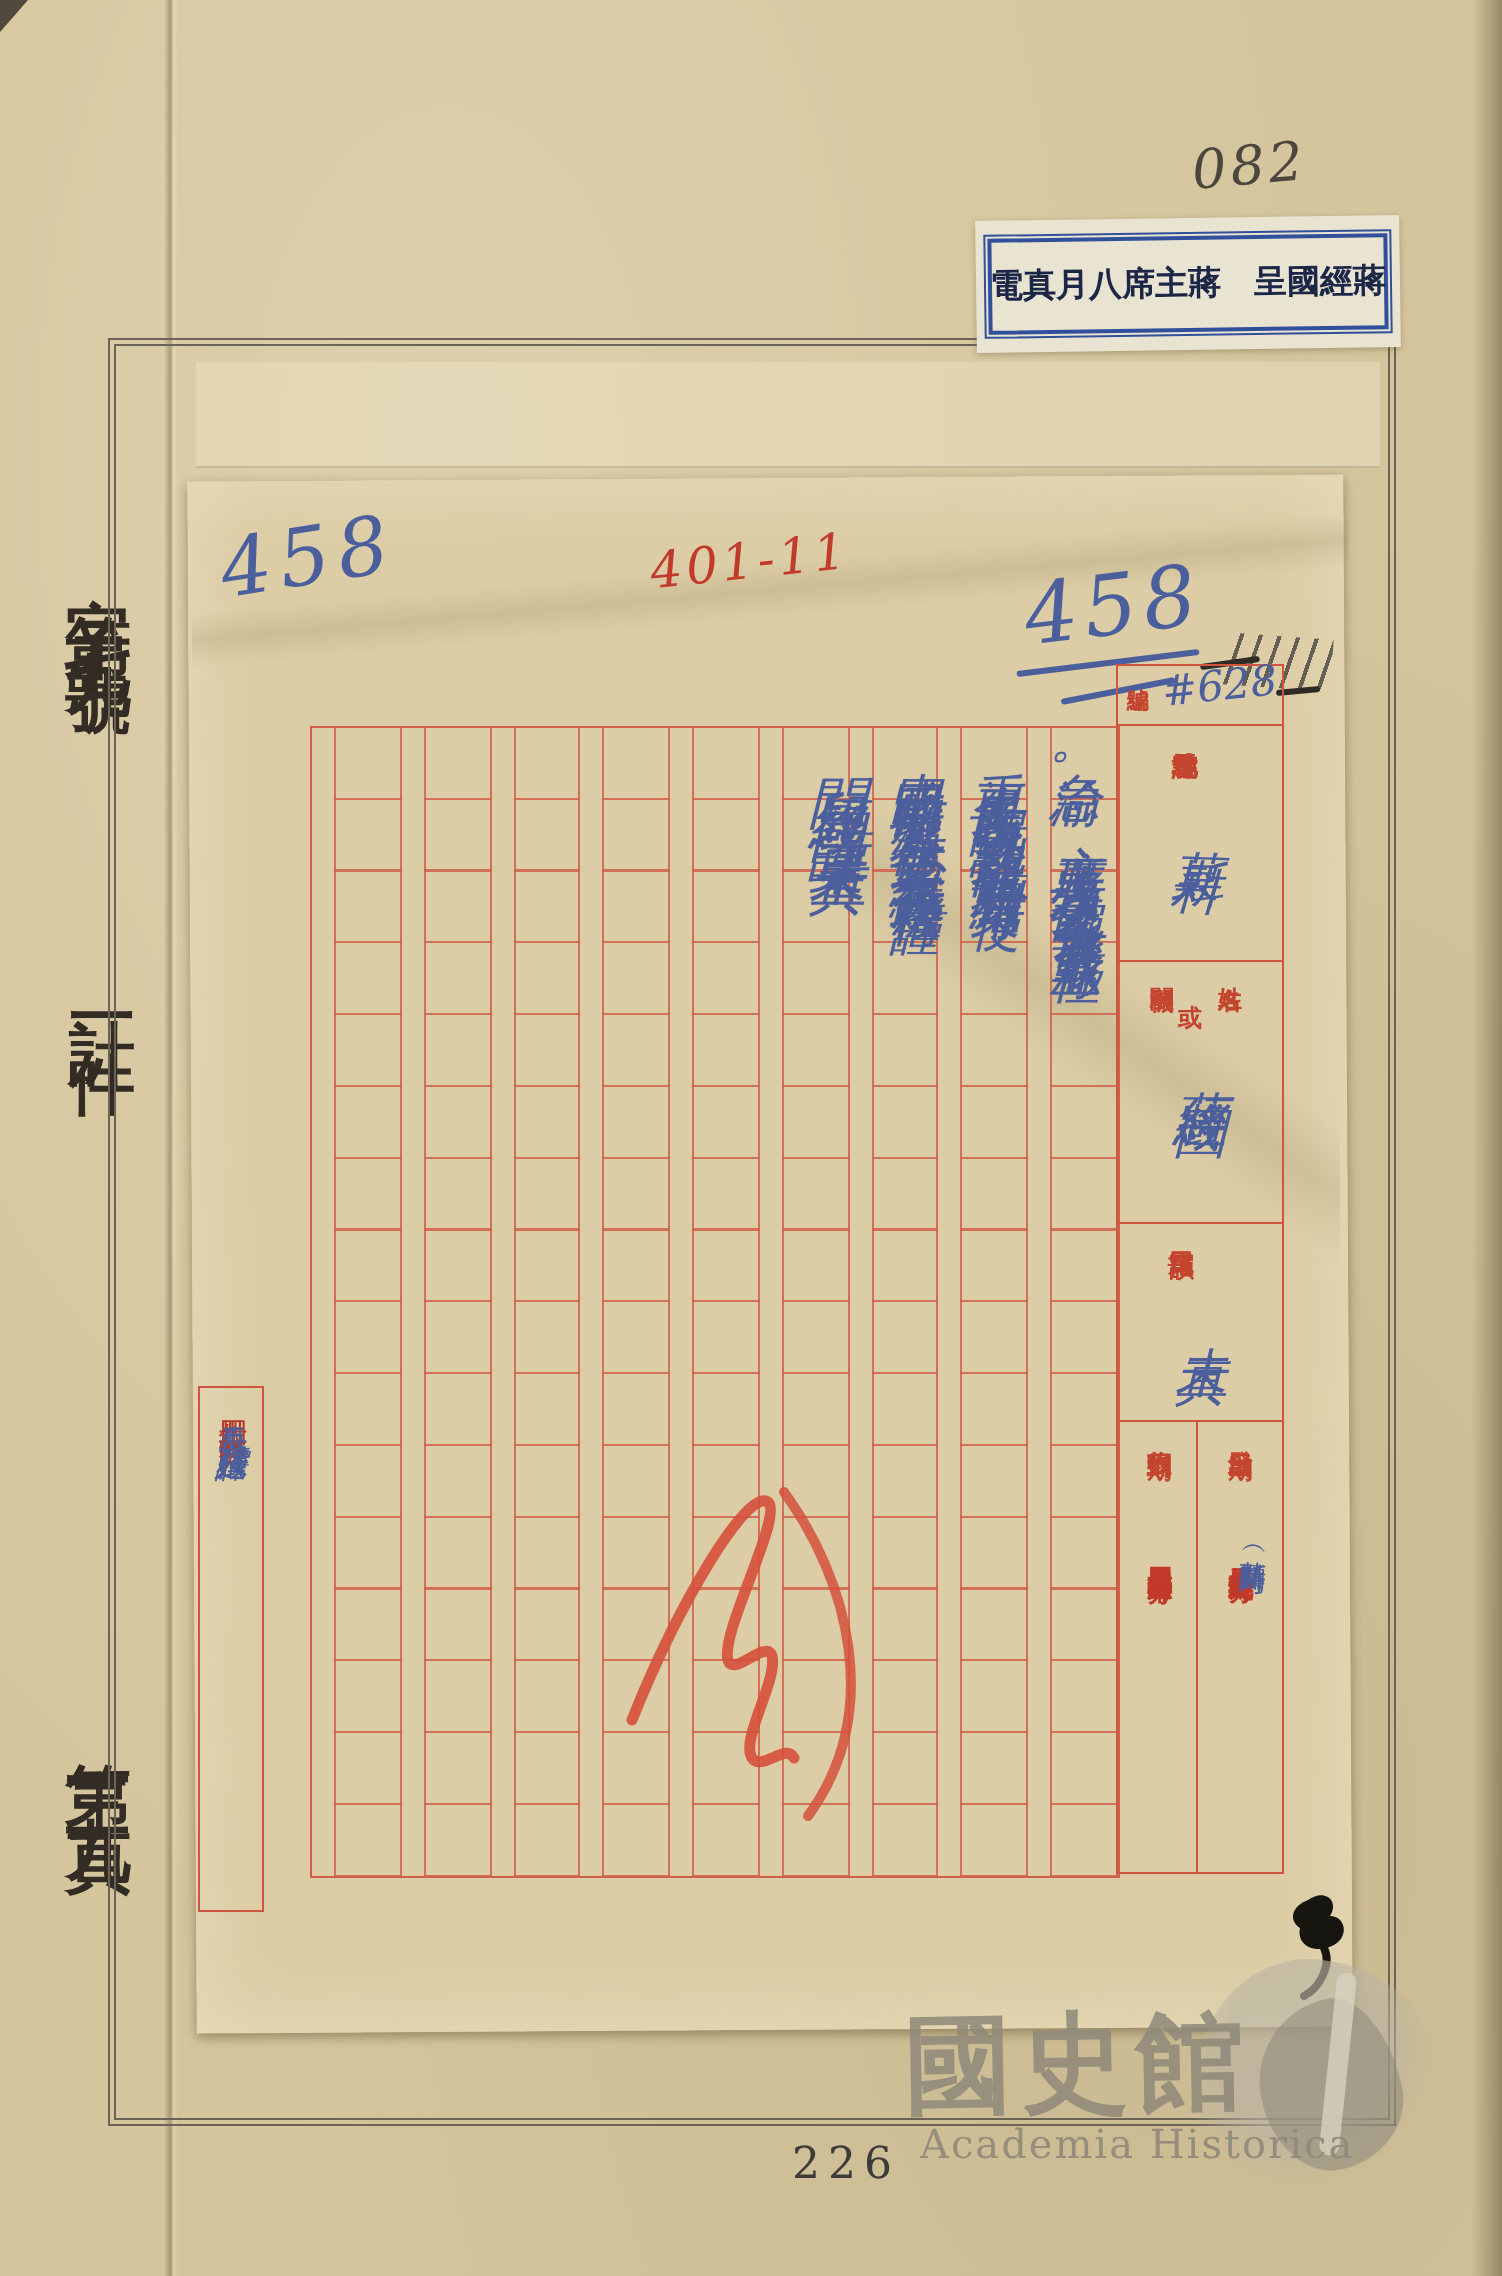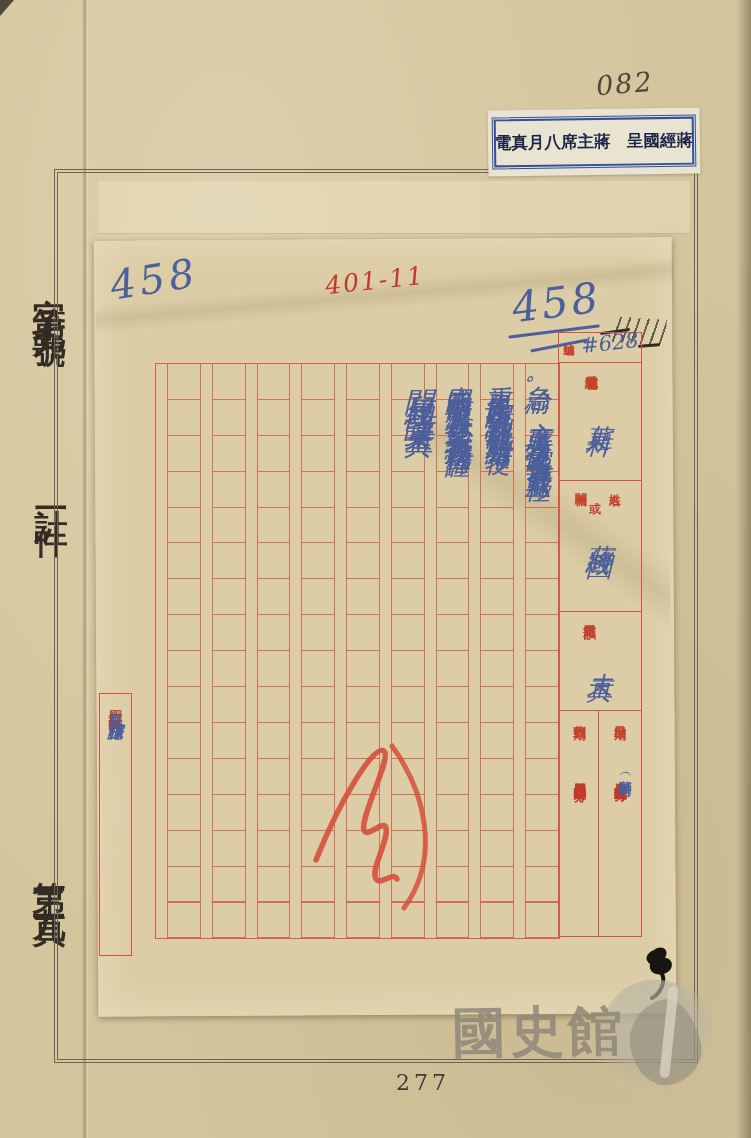--- a/index.html
+++ b/index.html
@@ -225,20 +225,21 @@
   <svg class="abs paraph" width="150" height="200" viewBox="0 0 150 200">
     <path d="M16,142 C40,82 74,26 84,33 C92,40 60,98 64,112 C67,121 83,101 86,110 C89,122 70,152 76,161 C81,168 93,153 97,161" fill="none" stroke="#d5503c" stroke-width="5.5" stroke-linecap="round" opacity="0.9"></path>
     <path d="M92,28 C124,72 142,138 104,190" fill="none" stroke="#d5503c" stroke-width="5" stroke-linecap="round" opacity="0.85"></path>
   </svg>
 
   <svg class="abs blot" width="40" height="62" viewBox="0 0 40 62">
     <path d="M16,8 C24,2 32,8 27,16 C35,16 37,27 28,31 C20,35 10,31 12,22 C6,18 8,11 16,8 Z" fill="#17150f"></path>
     <path d="M24,32 C28,40 22,52 14,56" fill="none" stroke="#17150f" stroke-width="4" stroke-linecap="round"></path>
   </svg>
 
-  <div class="abs page-num">277</div>
+  <div class="abs page-num">226</div>
   <div class="abs seal"></div>
   <div class="abs seal2"></div>
   <div class="abs seal-stem"></div>
   <div class="abs wm-cjk">國史館</div>
+  <div class="abs wm-latin">Academia Historica</div>
 
   <div class="abs right-edge"></div>
 </div>
 
 </body></html>

